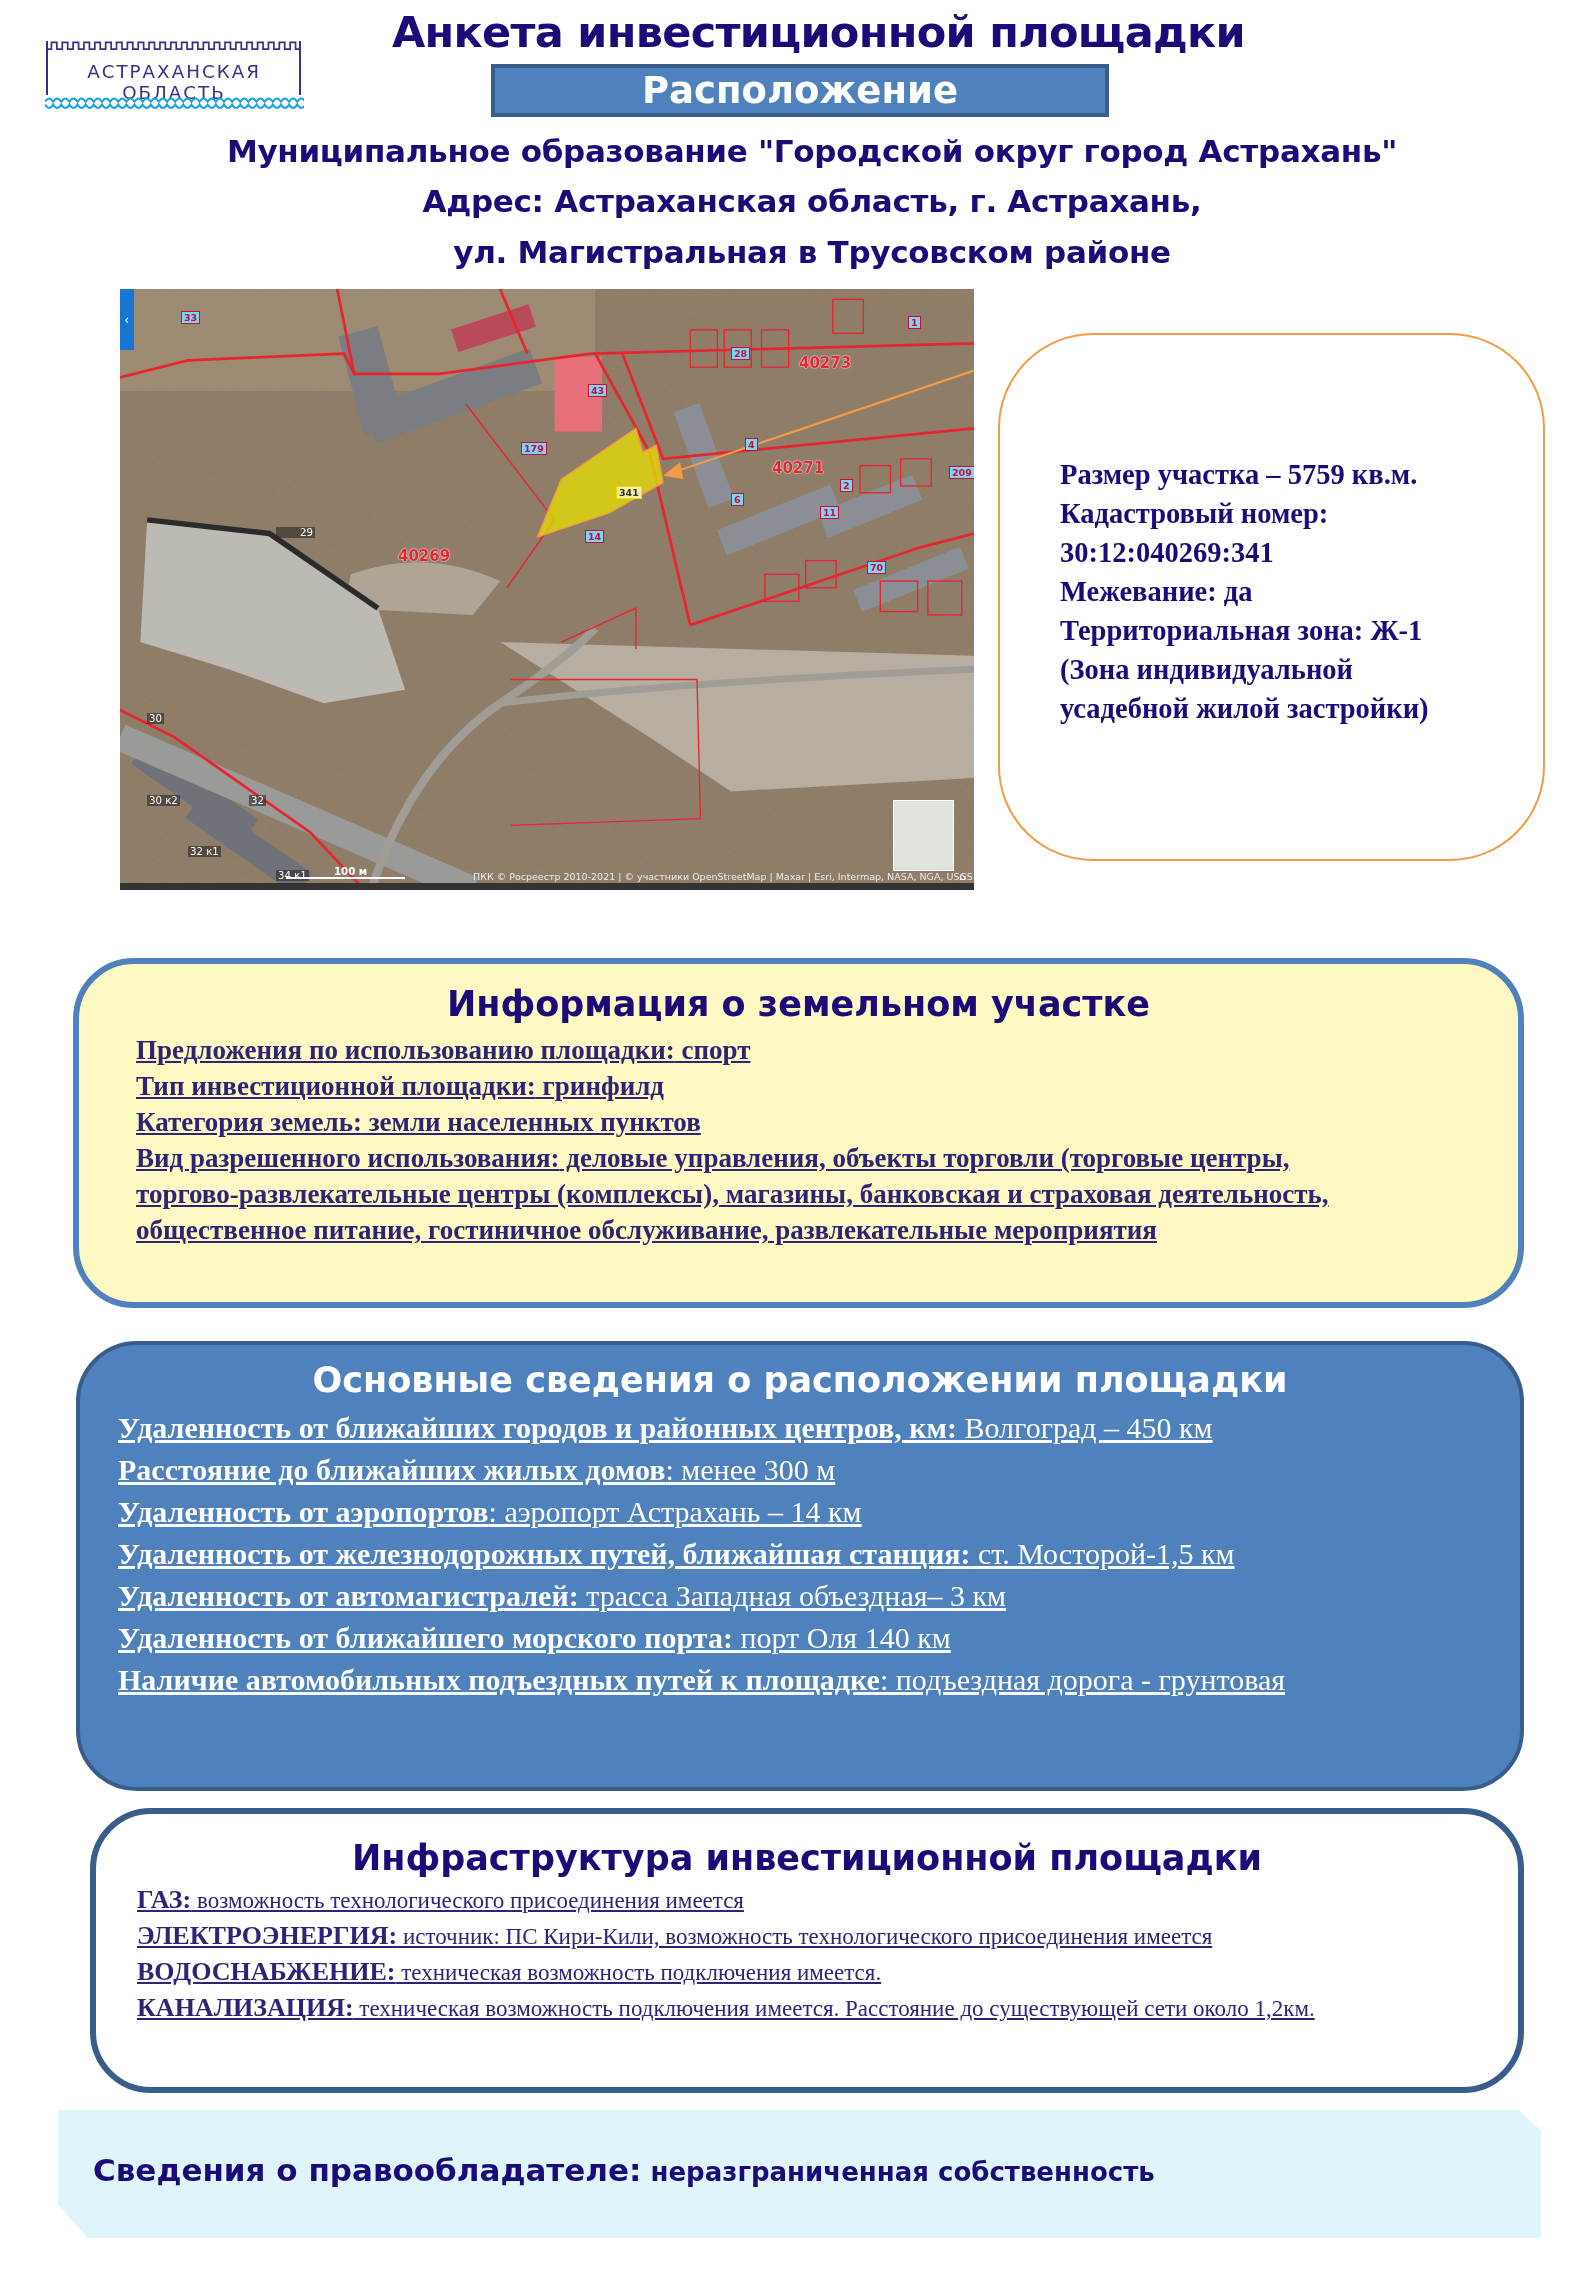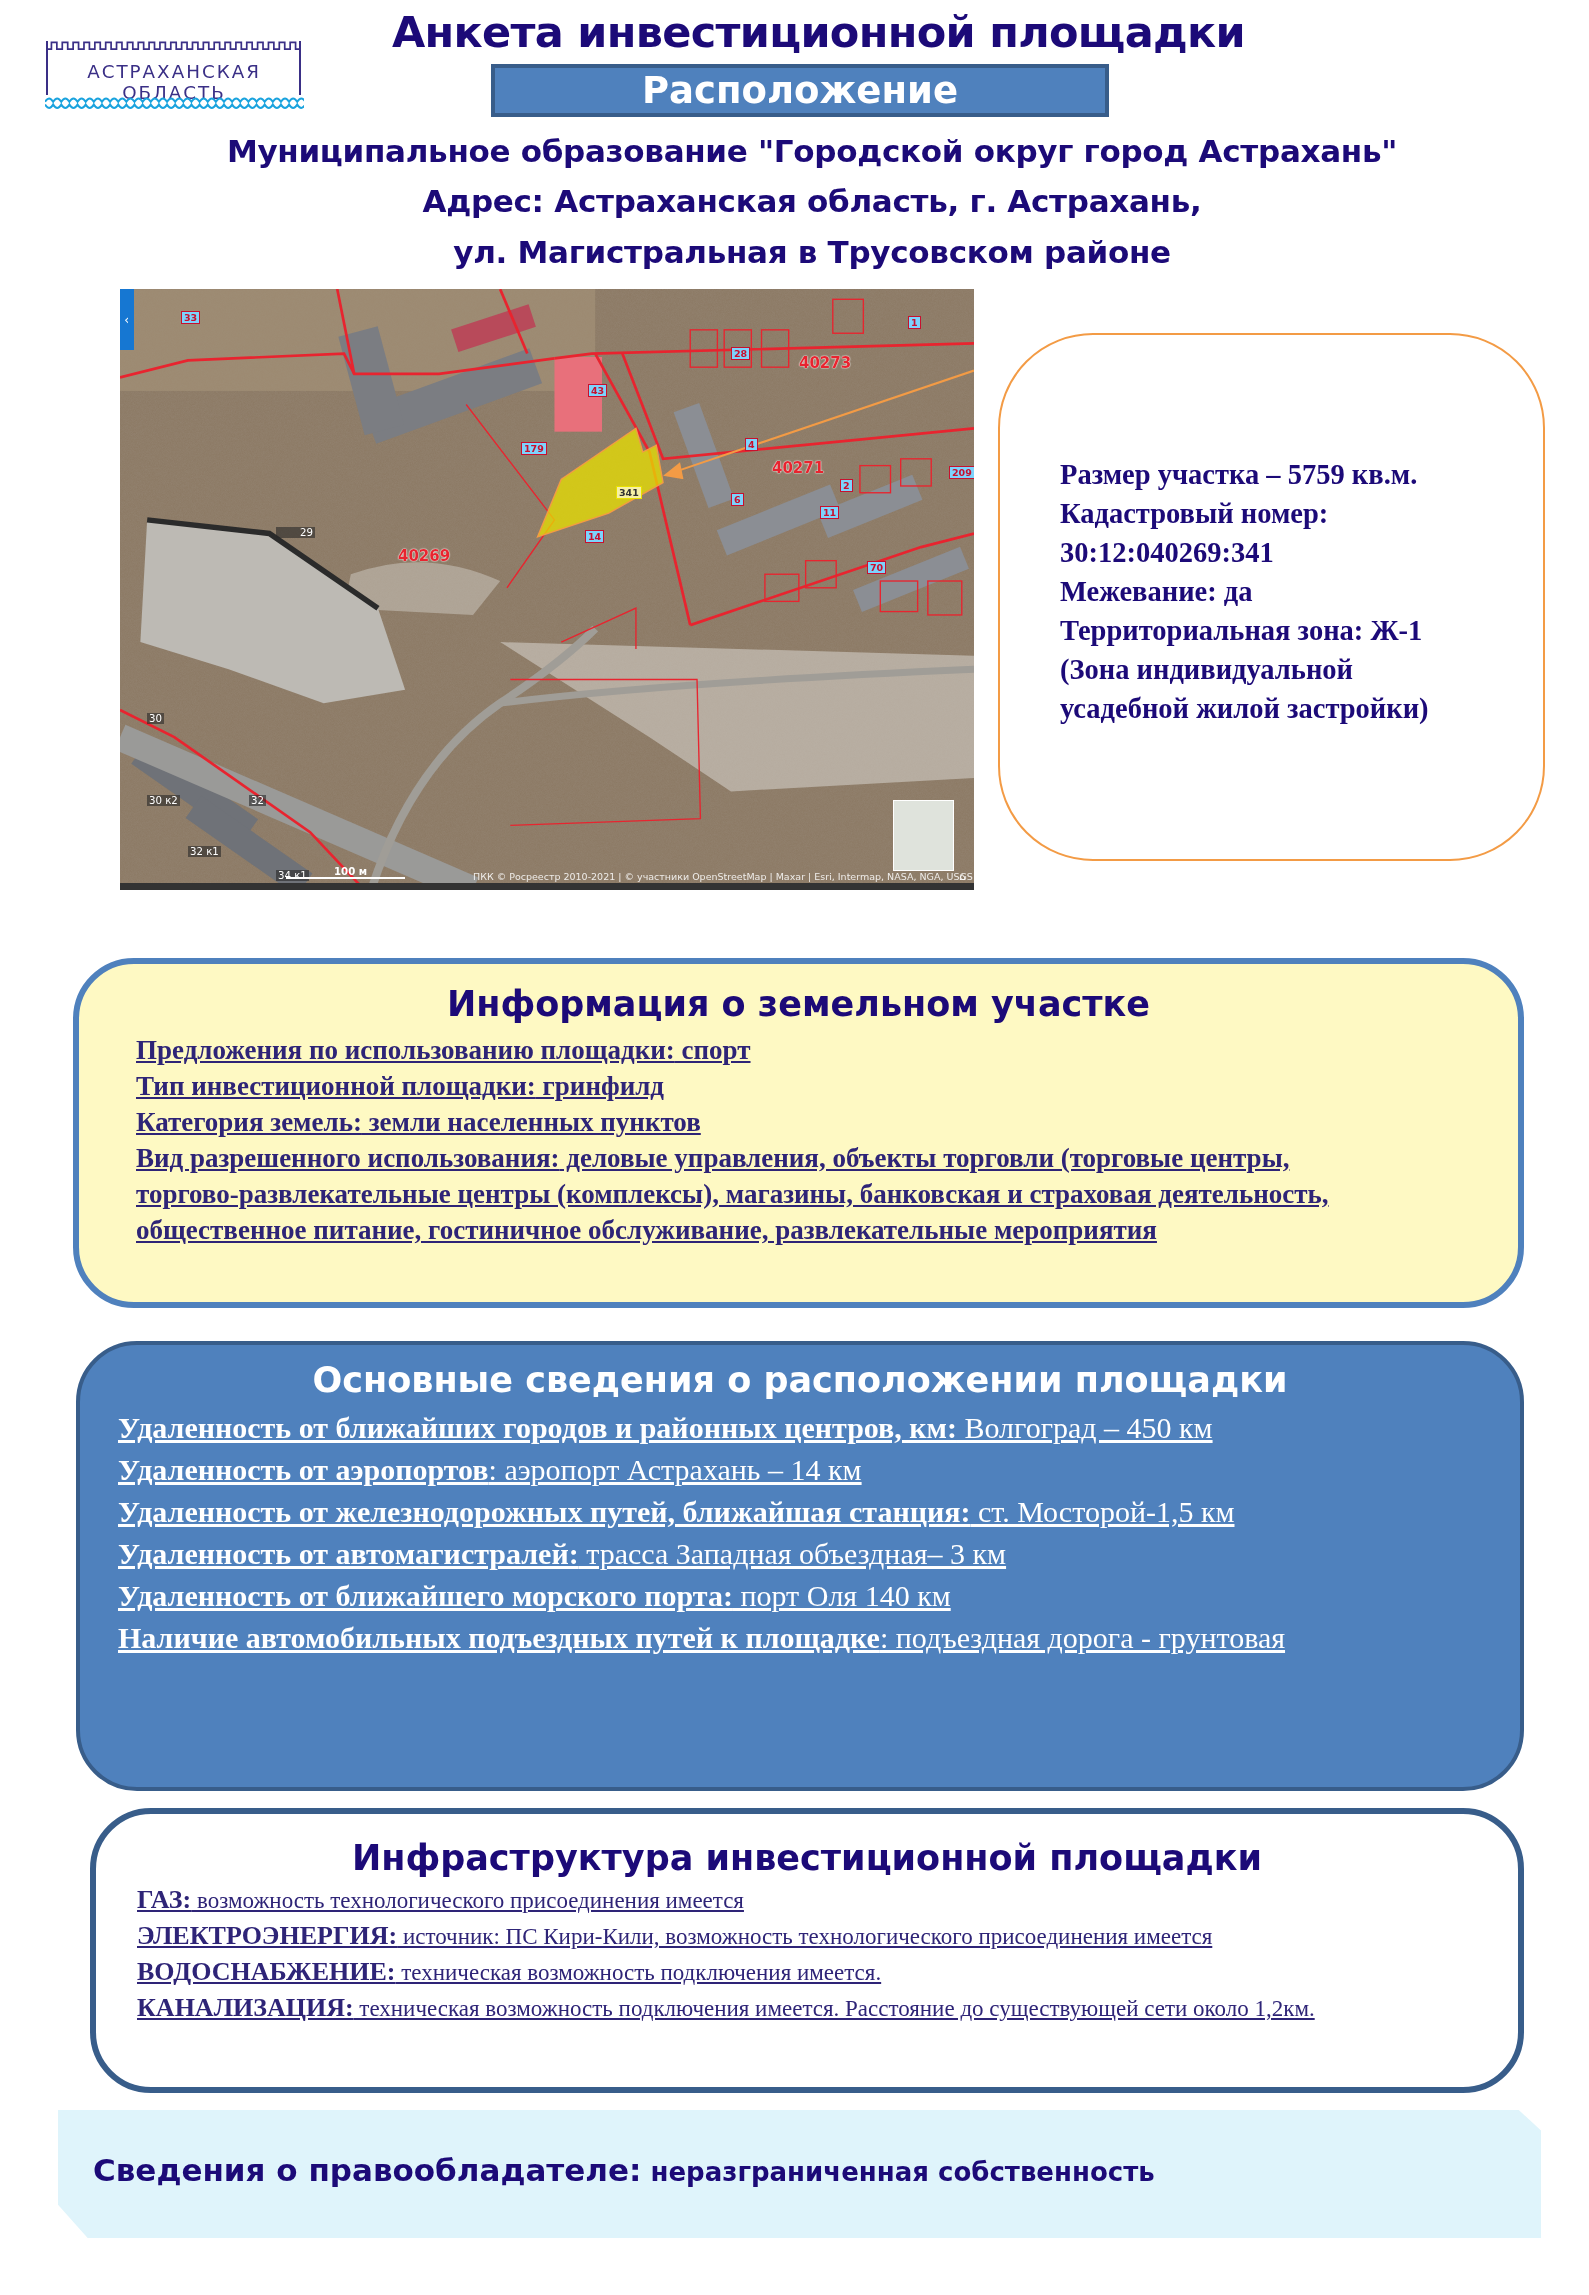--- a/index.html
+++ b/index.html
@@ -231,20 +231,21 @@
     <div><span>Вид разрешенного использования:</span><span> деловые управления, объекты торговли (торговые центры,</span></div>
     <div><span>торгово-развлекательные центры (комплексы), магазины, банковская и страховая деятельность,</span></div>
     <div><span>общественное питание, гостиничное обслуживание,  развлекательные мероприятия</span></div>
   </div>
 </div>
 
 <div id="loc-card" class="card">
   <div class="card-title">Основные сведения о расположении площадки</div>
   <div id="loc-lines" class="serif">
     <div><b>Удаленность от ближайших городов и районных центров, км:</b><span class="v"> Волгоград – 450 км</span></div>
+    <div><b>Расстояние до ближайших жилых домов</b><span class="v">: менее 300 м</span></div>
     <div><b>Удаленность от аэропортов</b><span class="v">: аэропорт Астрахань – 14 км</span></div>
     <div><b>Удаленность от железнодорожных путей, ближайшая станция:</b><span class="v"> ст. Мосторой-1,5 км</span></div>
     <div><b>Удаленность от  автомагистралей:</b><span class="v"> трасса Западная объездная– 3 км</span></div>
     <div><b>Удаленность от  ближайшего морского порта:</b><span class="v"> порт Оля 140 км</span></div>
     <div><b>Наличие автомобильных подъездных путей к площадке</b><span class="v">: подъездная дорога - грунтовая</span></div>
   </div>
 </div>
 
 <div id="infra-card" class="card">
   <div class="card-title">Инфраструктура инвестиционной площадки</div>

